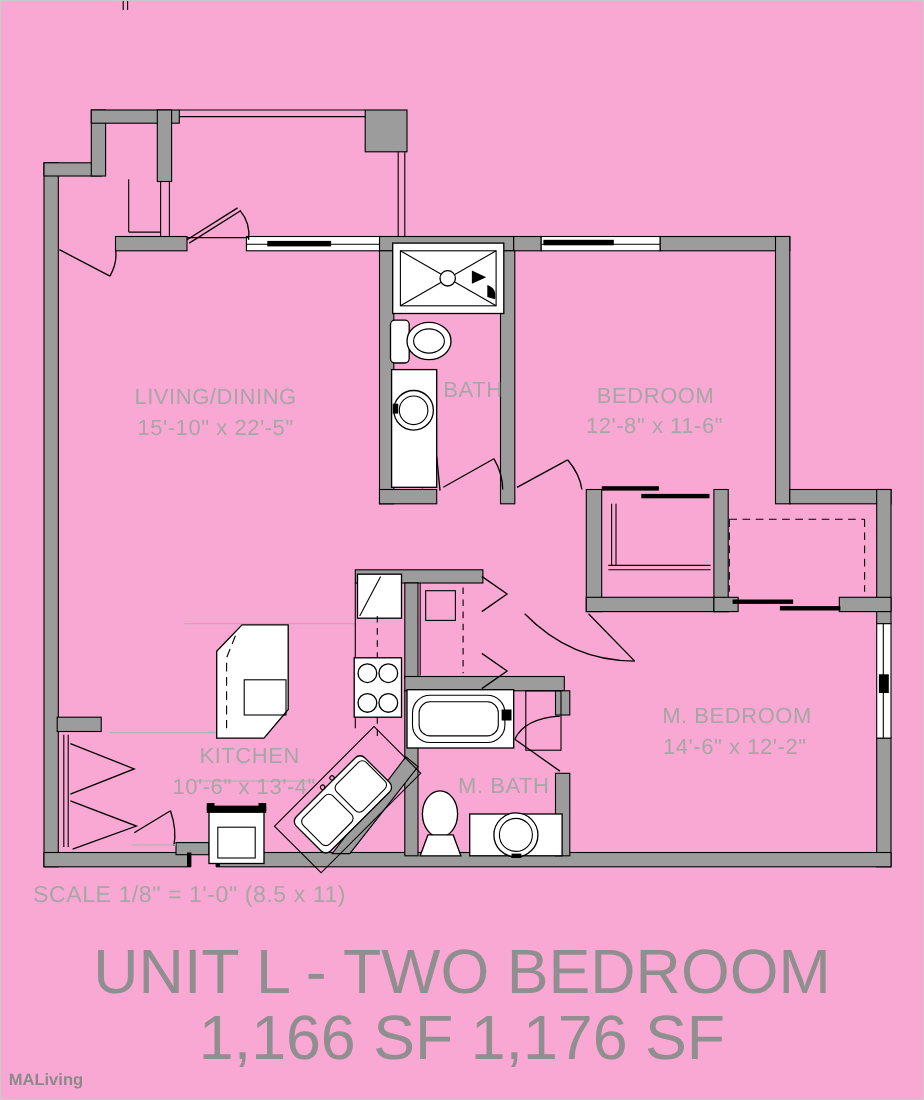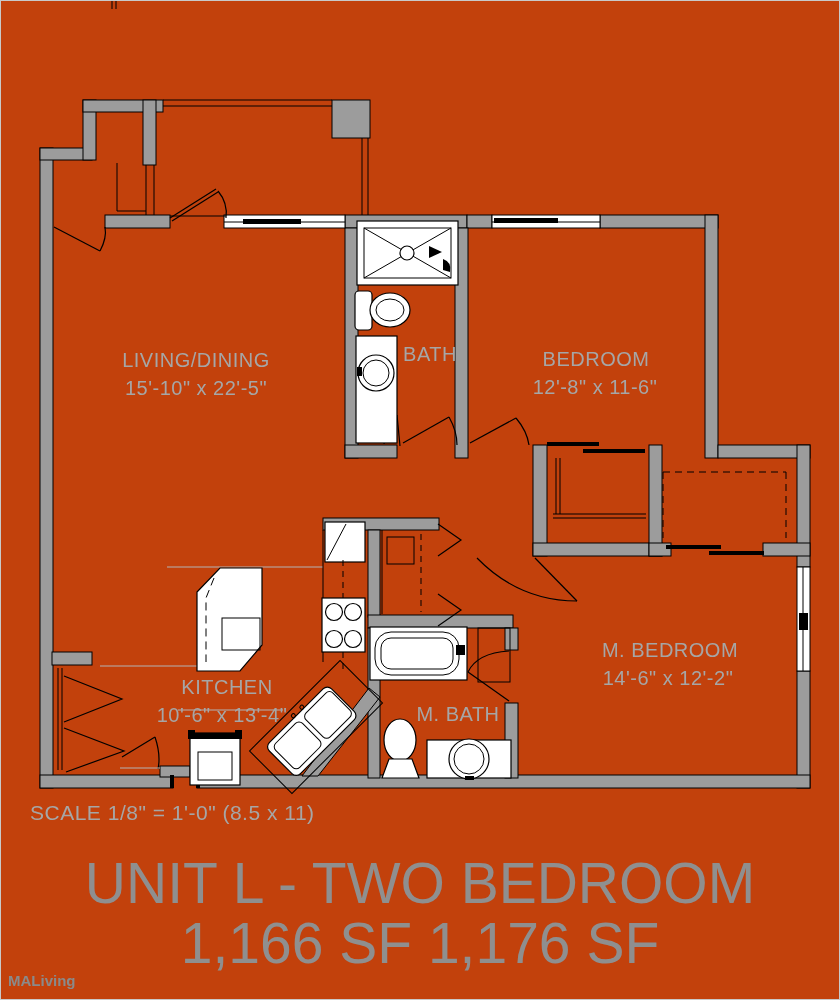--- a/index.html
+++ b/index.html
@@ -1,19 +1,19 @@
 <!DOCTYPE html>
 <html><head>
 <meta charset="utf-8">
 <style>
   html,body{margin:0;padding:0;background:#ffffff;}
   .sheet{
     position:relative;
     width:840px;height:1000px;
-    background:#c2410c;
+    background:#f9a8d4;
     box-sizing:border-box;
     outline:1px solid #c9c9c9;
     font-family:"Liberation Sans", sans-serif;
     overflow:hidden;
   }
   svg text{font-family:"Liberation Sans", sans-serif;}
   .room-label{fill:#a6a6a6;font-size:20px;letter-spacing:.5px;}
   .scale-note{fill:#a6a6a6;font-size:21px;letter-spacing:.5px;}
   .big-title{fill:#8f8f8f;font-size:57px;letter-spacing:0px;}
   .watermark{fill:#8a8a8a;font-size:15px;font-weight:bold;}

